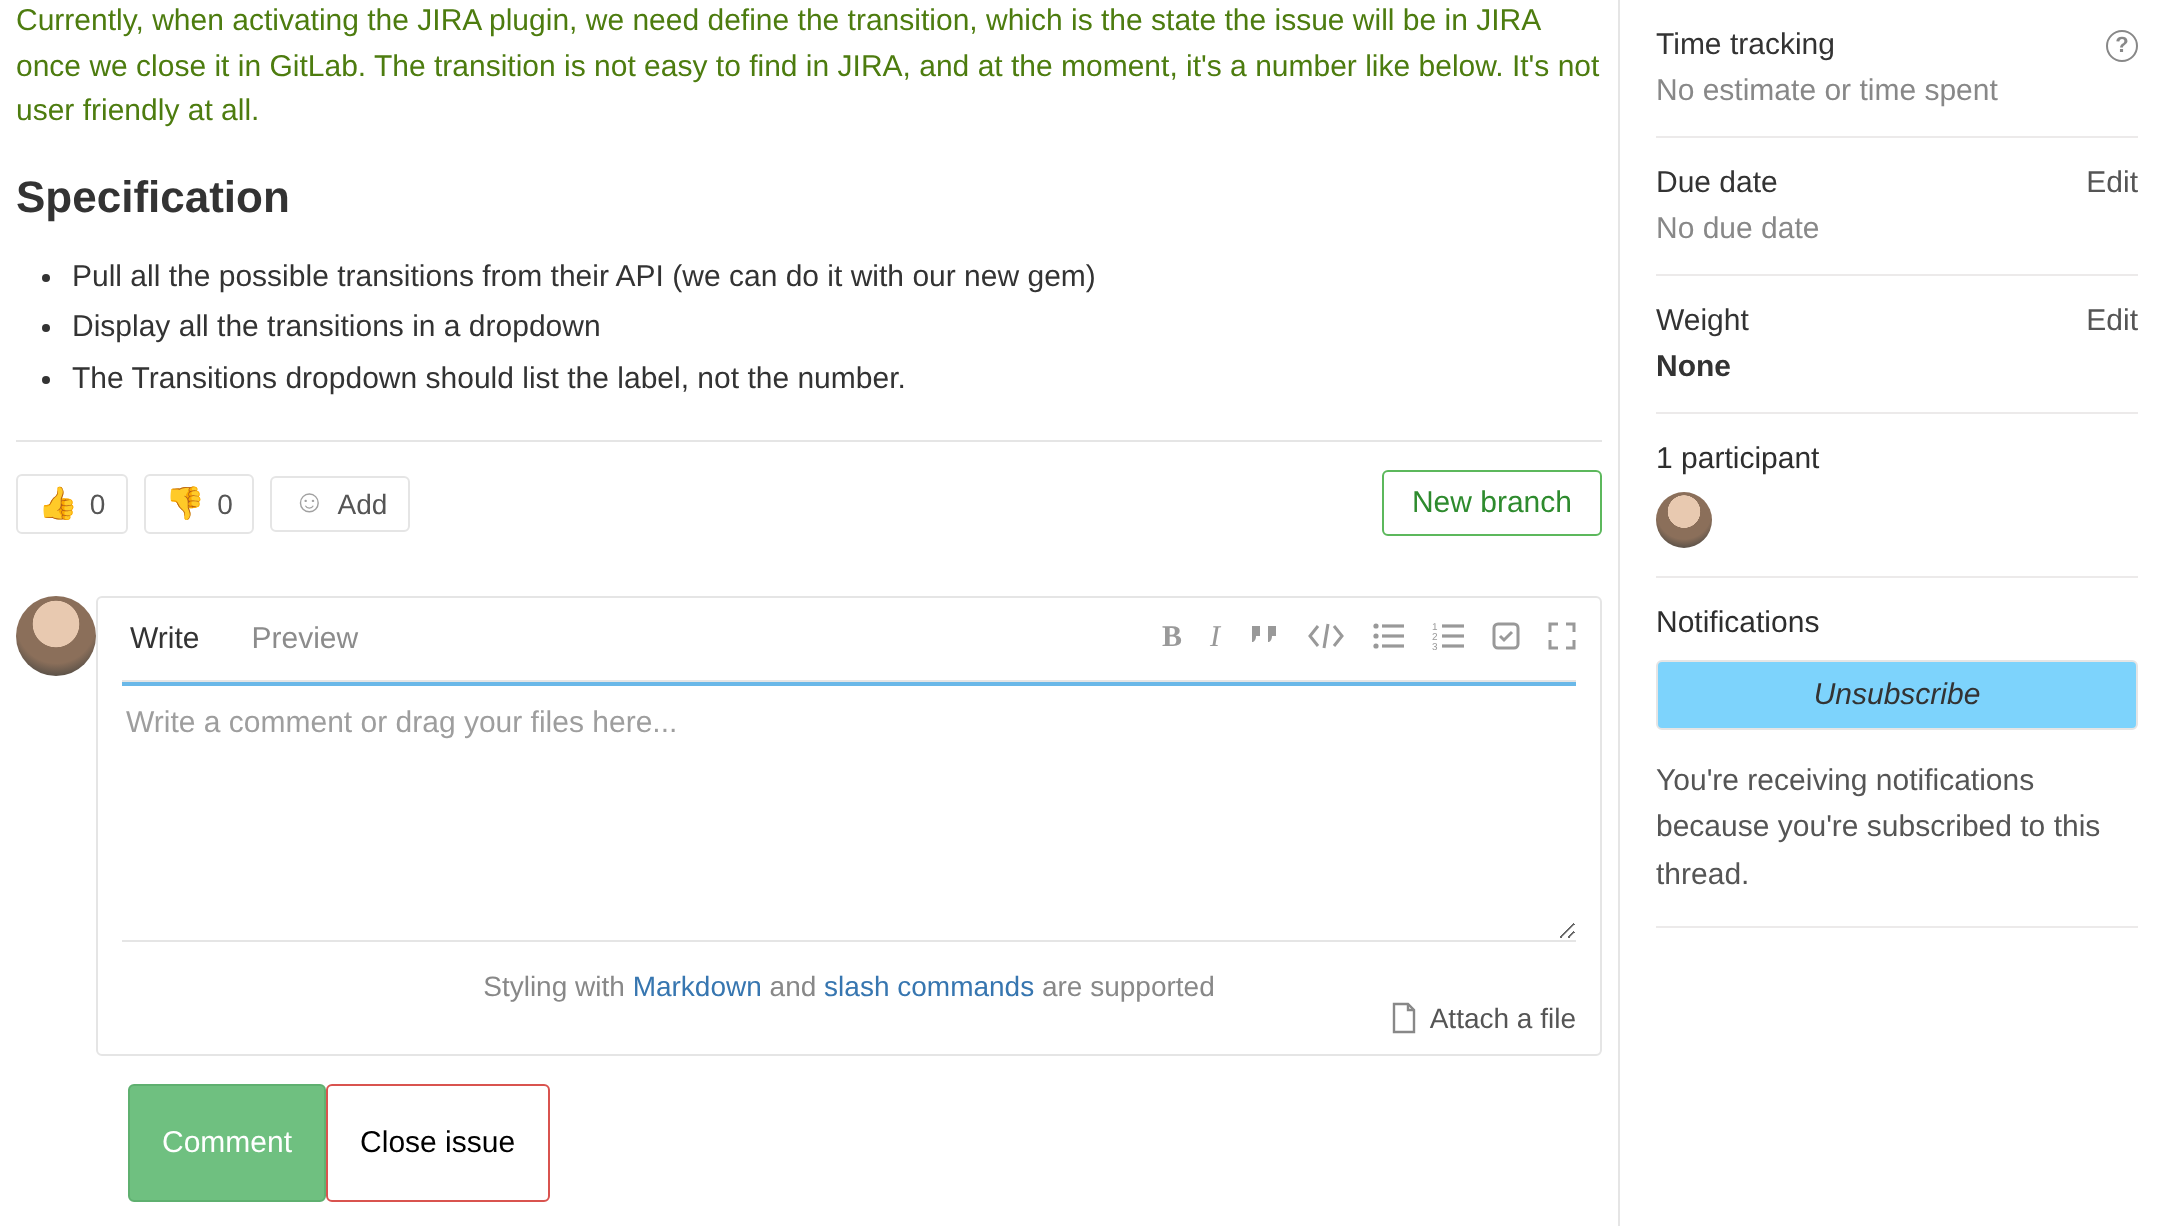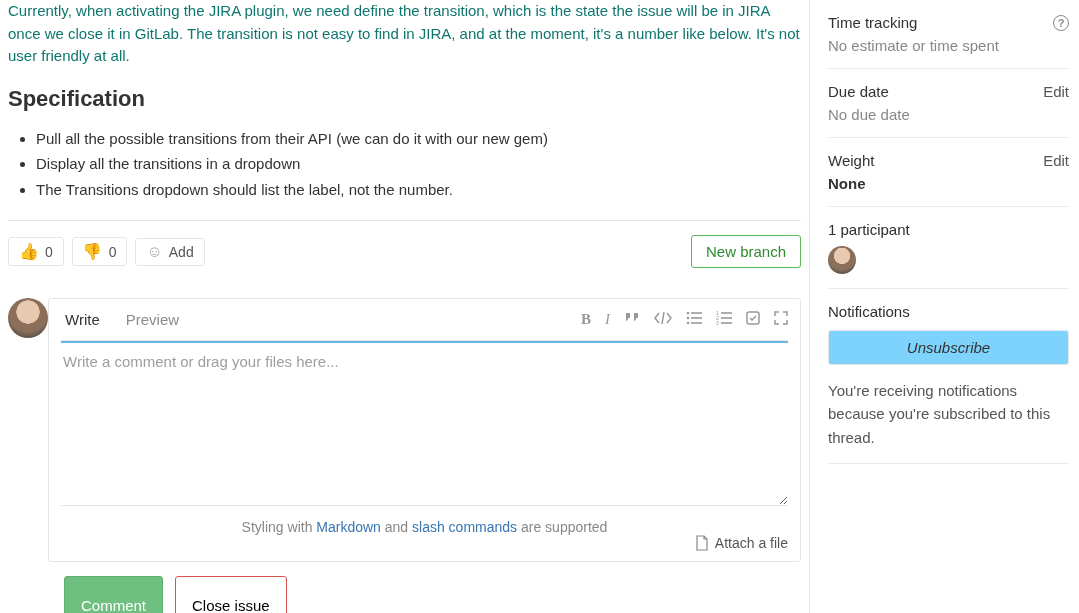--- a/index.html
+++ b/index.html
@@ -5,21 +5,21 @@
   * { box-sizing: border-box; margin: 0; padding: 0; }
   body {
     font-family: "Helvetica Neue", Helvetica, Arial, sans-serif;
     font-size: 15px;
     color: #2e2e2e;
     background: #fff;
   }
   .container { display: flex; width: 1079px; height: 613px; overflow: hidden; }
   .main { flex: 1; padding: 0 8px 0 8px; }
   .sidebar { width: 270px; border-left: 1px solid #e5e5e5; padding: 0 10px 0 18px; }
-  .description p { line-height: 1.5; margin-bottom: 0; color: #0f766e; }
+  .description p { line-height: 1.5; margin-bottom: 0; color: #4d7c0f; }
   h3.spec { font-size: 22px; font-weight: 600; margin: 18px 0 14px 0; color: #333; }
   ul.spec-list { padding-left: 28px; margin-bottom: 18px; }
   ul.spec-list li { line-height: 1.7; color: #333; }
   .divider { border-top: 1px solid #e5e5e5; margin: 10px 0 14px 0; }
   .reactions-row { display: flex; align-items: center; gap: 8px; }
   .react-btn {
     display: inline-flex; align-items: center; gap: 6px;
     border: 1px solid #e5e5e5; border-radius: 3px;
     background: #fff; padding: 4px 10px; cursor: pointer;
     font-size: 14px; color: #555;
@@ -42,31 +42,31 @@
     padding: 0 12px 10px 12px;
   }
   .editor-tabs { display: flex; align-items: center; height: 42px; border-bottom: 1px solid #e5e5e5; }
   .tab { padding: 10px 4px; margin-right: 18px; cursor: pointer; color: #8c8c8c; }
   .tab.active { color: #333; font-weight: 500; }
   .toolbar { margin-left: auto; display: flex; gap: 14px; color: #999; }
   .toolbar span { cursor: pointer; font-size: 15px; font-family: Georgia, serif; }
   .toolbar .icon { font-family: inherit; }
   .textarea-wrap { position: relative; }
   textarea.comment {
-    width: 100%; height: 165px; resize: vertical;
+    width: 100%; height: 130px; resize: vertical;
     border: none; border-bottom: 1px solid #e5e5e5;
     border-top: 2px solid #6ab8e8;
     padding: 10px 2px; font-size: 15px; font-family: inherit;
     outline: none; color: #333;
   }
   textarea.comment::placeholder { color: #9e9e9e; }
   .editor-footer { display: flex; align-items: center; padding-top: 10px; font-size: 14px; color: #888; flex-direction: column; }
   .editor-footer a { color: #3776b0; text-decoration: none; }
   .attach { margin-left: auto; display: inline-flex; align-items: center; gap: 6px; cursor: pointer; color: #555; }
-  .buttons-row { display: flex; gap: 12px; margin: 14px 0 0 56px; }
+  .buttons-row { display: flex; gap: 0; margin: 14px 0 0 56px; }
   .btn-comment {
     background: #6fc080; border: 1px solid #5fb070; color: #fff;
     padding: 8px 16px; border-radius: 3px; cursor: pointer; font-size: 15px;
   }
   .btn-close {
     background: #fff; border: 1px solid #d9534f; color: #000000;
     padding: 20px 16px; border-radius: 3px; cursor: pointer; font-size: 15px;
   }
   .side-block { padding: 14px 0; border-bottom: 1px solid #eceaea; }
   .side-head { display: flex; align-items: center; justify-content: space-between; color: #333; font-size: 15px; }

